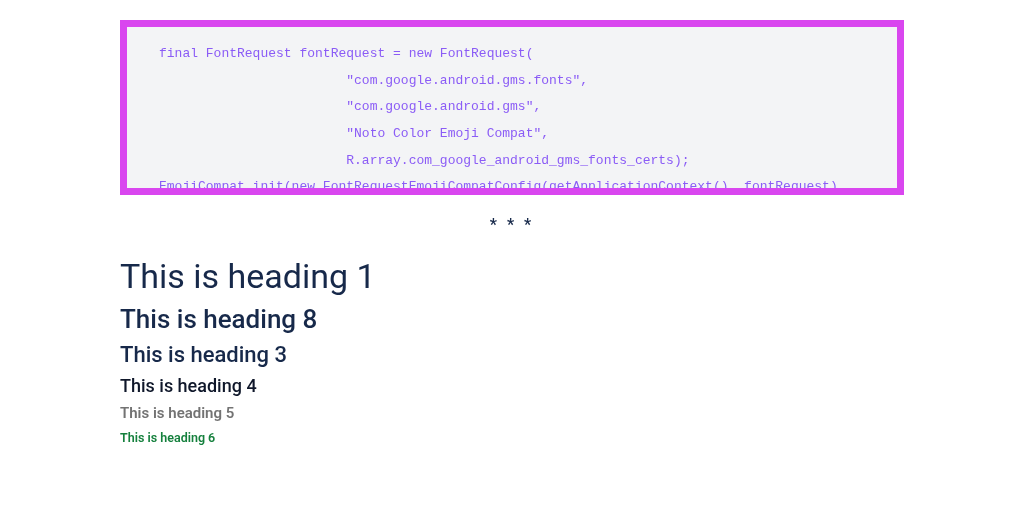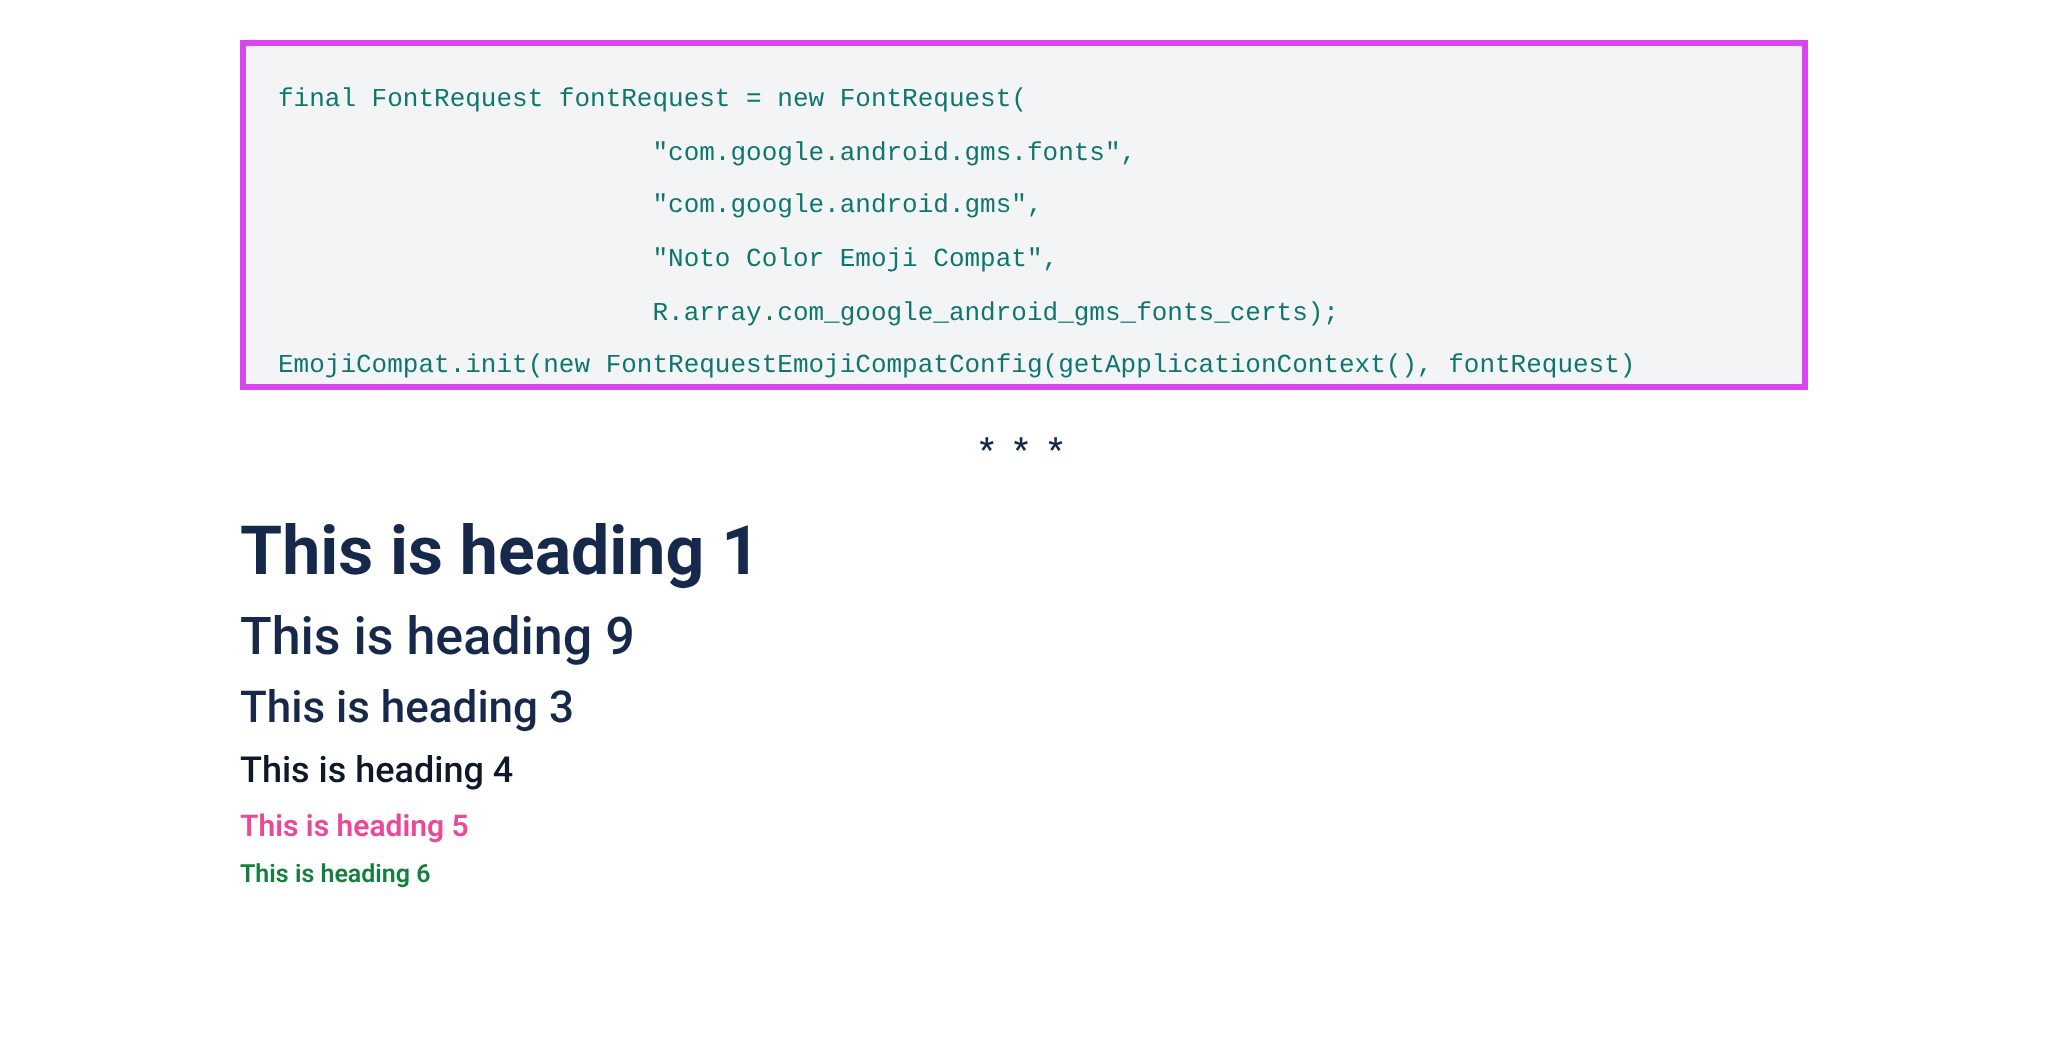--- a/index.html
+++ b/index.html
@@ -10,26 +10,26 @@
     body {
       width: 1024px;
       height: 532px;
       background: #ffffff;
       font-family: -apple-system, BlinkMacSystemFont, "Segoe UI", Roboto, "Helvetica Neue", Arial, sans-serif;
       padding: 20px 120px 20px 120px;
       overflow: hidden;
     }
     .code-block {
       background: #f3f4f6;
-      border: 3px solid #d946ef;
-      padding: 14px 16px;
+      border: 7px solid #d946ef;
+      padding: 14px 32px;
       font-family: "SFMono-Regular", Consolas, "Liberation Mono", Menlo, Courier, monospace;
       font-size: 13px;
       line-height: 2.05;
-      color: #0f766e;
+      color: #8b5cf6;
       white-space: pre;
       position: relative;
       overflow-y: auto;
       max-height: 175px;
     }
     .code-block::-webkit-scrollbar {
       width: 14px;
     }
     .code-block::-webkit-scrollbar-track {
       background: #f0f0f0;
@@ -48,21 +48,21 @@
       font-size: 16px;
       letter-spacing: 3px;
       margin: 20px 0 22px 0;
       font-weight: 600;
     }
     .headings {
       color: #17294a;
     }
     .h1 {
       font-size: 34px;
-      font-weight: 700;
+      font-weight: 400;
       margin-bottom: 8px;
       color: #17294a;
     }
     .h2 {
       font-size: 26px;
       font-weight: 500;
       margin-bottom: 8px;
       color: #17294a;
     }
     .h3 {
@@ -74,21 +74,21 @@
     .h4 {
       font-size: 18px;
       font-weight: 500;
       margin-bottom: 8px;
       color: #0f172a;
     }
     .h5 {
       font-size: 15px;
       font-weight: 600;
       margin-bottom: 8px;
-      color: #ec4899;
+      color: #737373;
     }
     .h6 {
       font-size: 12.5px;
       font-weight: 600;
       color: #15803d;
     }
   </style>
 </head>
 <body>
 
@@ -96,18 +96,18 @@
 <span>                        "com.google.android.gms.fonts",</span>
 <span>                        "com.google.android.gms",</span>
 <span>                        "Noto Color Emoji Compat",</span>
 <span>                        R.array.com_google_android_gms_fonts_certs);</span>
 <span>EmojiCompat.init(new FontRequestEmojiCompatConfig(getApplicationContext(), fontRequest)</span></pre>
 
 <div class="divider">* * *</div>
 
 <div class="headings">
   <div class="h1">This is heading 1</div>
-  <div class="h2">This is heading 9</div>
+  <div class="h2">This is heading 8</div>
   <div class="h3">This is heading 3</div>
   <div class="h4">This is heading 4</div>
   <div class="h5">This is heading 5</div>
   <div class="h6">This is heading 6</div>
 </div>
 
 </body></html>

